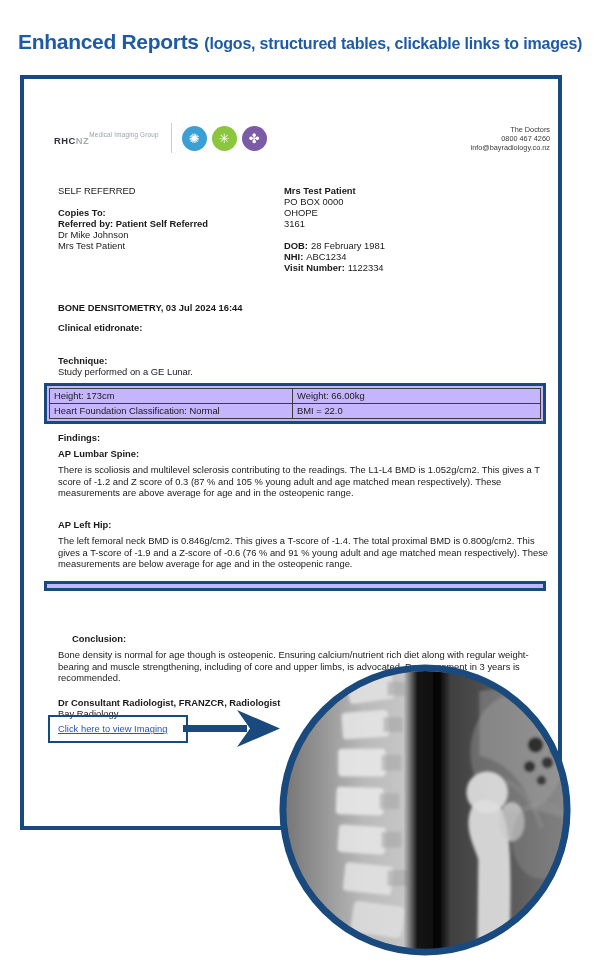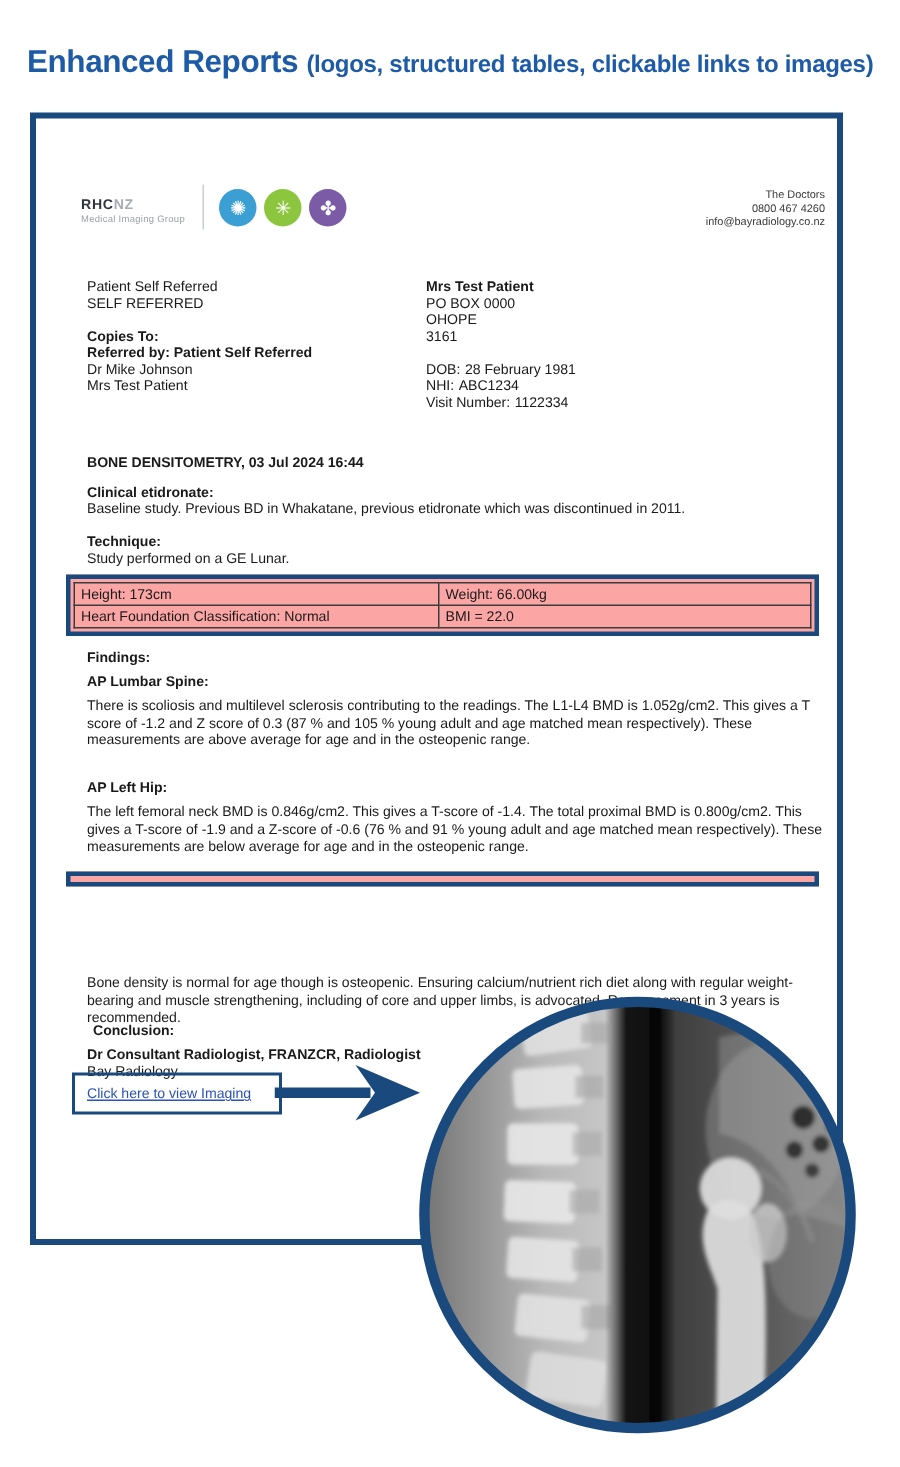--- a/index.html
+++ b/index.html
@@ -21,25 +21,25 @@
 
   
   .page {
     position:absolute; left:20px; top:75px;
     width:542px; height:755px;
     border:4px solid #1a4a7d; background:#ffffff;
   }
   .page * { font-size:9.4px; line-height:11.5px; }
   .abs { position:absolute; }
   .b { font-weight:bold; }
-  .lbl { font-weight:normal; margin-right:3px;margin-top:47px; }
+  .lbl { font-weight:bold; margin-right:3px;margin-top:47px; }
 
   
   .brand-row { left:30px; top:44px; right:8px; display:flex; align-items:center; }
-  .brand-logo { display:flex; flex-direction:column; }
+  .brand-logo { display:flex; flex-direction:row; }
   .brand-word { font-size:17px; line-height:17px; font-weight:bold; letter-spacing:0.5px; }
   .brand-word .rhc { color:#33333d; }
   .brand-word .nz { color:#a7adb3; }
   .brand-tagline { font-size:6.3px; line-height:8px; color:#9aa0a6; margin-top:1px; letter-spacing:0.2px; }
   .brand-divider { width:1px; height:30px; background:#c9ced3; margin:0 10px 0 12px; }
   .brand-dots { display:flex; gap:5px; align-items:center; }
   .brand-dot {
     width:25px; height:25px; border-radius:50%;
     display:flex; align-items:center; justify-content:center;
     color:#ffffff; font-size:13px; line-height:13px;
@@ -60,27 +60,27 @@
   .para { width:500px; }
   .clin-h { left:34px; top:243px; }
   .clin-t { left:34px; top:254px; }
   .tech-h { left:34px; top:276px; }
   .tech-t { left:34px; top:287px; }
   .find-h { left:34px; top:353px; }
   .lum-h { left:34px; top:369px; }
   .lum-t { left:34px; top:385px; }
   .hip-h { left:34px; top:440px; }
   .hip-t { left:34px; top:456px; }
-  .conc-h { left:38px; top:554px;margin-top:48px; }
+  .conc-h { left:48px; top:554px; }
   .conc-t { left:34px; top:570px; }
   .sig { left:34px; top:618px; }
   .org { left:34px; top:629px; }
 
   
-  .hl-table { left:20px; width:502px; border:3px solid #1a4a7d; background:#fca5a5; padding:2px; }
+  .hl-table { left:20px; width:502px; border:3px solid #1a4a7d; background:#c4b5fd; padding:2px; }
   .tbl1 { top:304px; }
   .tbl2 { top:502px; }
   .hl-table table { width:100%; border-collapse:collapse; }
   .hl-table td {
     border:1px solid #3c3c3c; padding:1px 4px;
     font-size:9.4px; line-height:12px; height:15px; vertical-align:middle;
   }
   .hl-table td.c1 { width:49.5%; }
 
   
@@ -119,21 +119,20 @@
     </div>
     <div class="contact">
       <div>The Doctors</div>
       <div>0800 467 4260</div>
       <div>info@bayradiology.co.nz</div>
     </div>
   </div>
 
   <div class="abs patient-cols">
     <div class="pc-left">
-      <div>Patient Self Referred</div>
       <div>SELF REFERRED</div>
       <div>&nbsp;</div>
       <div class="b">Copies To:</div>
       <div class="b">Referred by: Patient Self Referred</div>
       <div>Dr Mike Johnson</div>
       <div>Mrs Test Patient</div>
     </div>
     <div class="pc-right">
       <div class="b">Mrs Test Patient</div>
       <div>PO BOX 0000</div>
@@ -144,21 +143,20 @@
       <div><span class="lbl">NHI:</span><span>ABC1234</span></div>
       <div><span class="lbl">Visit Number:</span><span>1122334</span></div>
     </div>
   </div>
 
   <div class="abs report-title b">
     <span>BONE DENSITOMETRY</span><span>, 03 Jul 2024 16:44</span>
   </div>
 
   <div class="abs clin-h b">Clinical etidronate:</div>
-  <div class="abs clin-t para">Baseline study. Previous BD in Whakatane, previous etidronate which was discontinued in 2011.</div>
 
   <div class="abs tech-h b">Technique:</div>
   <div class="abs tech-t para">Study performed on a GE Lunar.</div>
 
   <div class="abs hl-table tbl1">
     <table>
       <tbody>
           <tr>
         <td class="c1">Height: 173cm</td>
         <td>Weight: 66.00kg</td>

